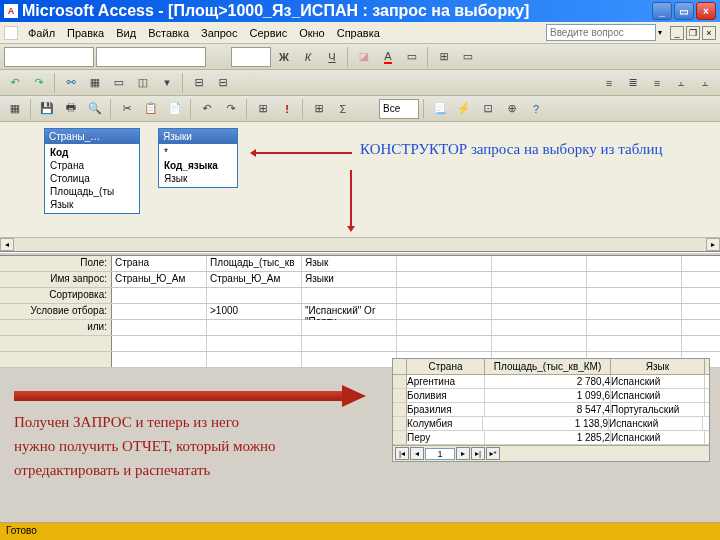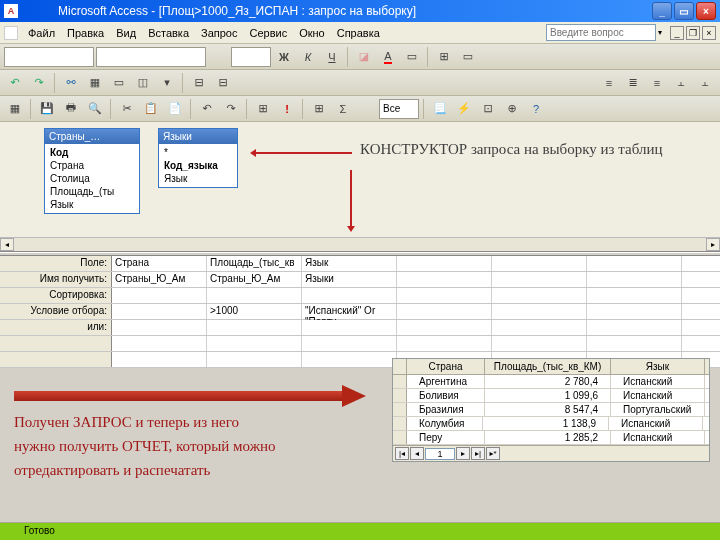--- a/index.html
+++ b/index.html
@@ -1,21 +1,21 @@
 <!DOCTYPE html>
 <html><head>
 <meta charset="utf-8">
 <style>
   * { box-sizing: border-box; margin: 0; padding: 0; }
   body { font-family: Tahoma, Arial, sans-serif; font-size: 11px; background: #d4d0c8; width: 720px; height: 540px; overflow: hidden; }
   
   
   .titlebar { background: linear-gradient(to right, #0054e3, #3d95ff); height: 22px; display: flex; align-items: center; color: white; padding: 0 4px; }
   .titlebar .app-icon { width: 14px; height: 14px; background: #fff; margin-right: 4px; font-size: 9px; display:flex; align-items:center; justify-content:center; color:#b33; font-weight:bold; }
-  .titlebar .title { flex: 1; font-weight: normal; font-size: 12px; margin-left: 36px; }
+  .titlebar .title { flex: 1; font-weight: bold; font-size: 16px; }
   .win-btns { display: flex; gap: 2px; }
   .win-btn { width: 20px; height: 18px; background: linear-gradient(#7ba7e8,#3d7ad6); border: 1px solid #2a5db0; border-radius: 3px; display:flex; align-items:center; justify-content:center; font-size: 10px; color:#fff; font-weight:bold;}
   .win-btn.close { background: linear-gradient(#f08080,#d03020); border-color:#a02010;}
   
   
   .menubar { background: #efedde; height: 22px; display: flex; align-items: center; padding: 0 4px; border-bottom: 1px solid #c0bca4; }
   .menubar .menu-item { padding: 2px 6px; cursor: default; }
   .menu-spacer { flex: 1;}
   .help-input { width: 110px; height: 17px; border: 1px solid #7f9db9; font-size: 10px; padding: 0 3px; }
   .mdi-btns { display:flex; gap:2px; margin-left: 6px;}
@@ -33,21 +33,21 @@
   .table-box { position: absolute; background: #fff; border: 1px solid #3476c5; }
   .table-box .tb-header { background: linear-gradient(#5a8dd6,#3b6fb8); color: #fff; font-size: 10px; padding: 2px 4px; font-weight: normal; }
   .table-box .tb-body { padding: 2px; max-height: 90px; overflow-y: auto; }
   .table-box .fld { font-size: 10px; padding: 1px 3px; white-space: nowrap;}
   .table-box .fld.bold { font-weight: bold;}
   .da-scroll { position:absolute; bottom:0; left:0; right:0; height:14px; background:#e8e5d6; border-top:1px solid #bbb; display:flex;}
   .da-scroll .nav-btn{ width:14px; border:1px solid #aaa; background:#f0eee0; display:flex;align-items:center;justify-content:center;font-size:8px;}
   .da-scroll .track{ flex:1; background:#e8e5d6;}
   
   
-  .anno1 { position:absolute; top: 18px; left: 360px; color:#404040; font-size:15px; font-family: "Times New Roman", serif; text-align:center; line-height:1.2;}
+  .anno1 { position:absolute; top: 18px; left: 360px; color:#1d4ed8; font-size:15px; font-family: "Times New Roman", serif; text-align:center; line-height:1.2;}
   .arrow-h { position:absolute; top:30px; left:252px; width:100px; height:2px; background:#c02020;}
   .arrow-h::before { content:''; position:absolute; left:-6px; top:-3px; border:4px solid transparent; border-right:6px solid #c02020;}
   .arrow-v { position:absolute; top:48px; left:350px; width:2px; height:60px; background:#c02020;}
   .arrow-v::after { content:''; position:absolute; bottom:-6px; left:-3px; border:4px solid transparent; border-top:6px solid #c02020;}
   
   
   .splitter { height:4px; background:#d4d0c8; border-top:1px solid #fff; border-bottom:1px solid #888;}
   
   
   .qbe { background: #fff; position:relative;}
@@ -64,28 +64,28 @@
   .big-arrow .shaft{ position:absolute; left:0; top:6px; width:330px; height:10px; background:linear-gradient(#d04030,#a02010); }
   .big-arrow .head{ position:absolute; left:328px; top:0; width:0; height:0; border-top:11px solid transparent; border-bottom:11px solid transparent; border-left:24px solid #b02515;}
   
   
   .result-window { position:absolute; top:358px; left:392px; width:318px; background:#fff; border:1px solid #919b9c;}
   .result-hdr { display:flex; background:#ece9d8; border-bottom:1px solid #aca899;}
   .result-hdr .rh-sel { width:14px; border-right:1px solid #aca899;}
   .result-hdr .rh-col { border-right:1px solid #aca899; padding:2px 4px; font-size:10px; text-align:center;}
   .result-row { display:flex; border-bottom:1px solid #d4d0c8;}
   .result-row .r-sel{ width:14px; background:#ece9d8; border-right:1px solid #aca899;}
-  .result-row .r-cell{ border-right:1px solid #d4d0c8; padding:1px 12px; font-size:10px;}
+  .result-row .r-cell{ border-right:1px solid #d4d0c8; padding:1px 0; font-size:10px;}
   .r-cell.num { text-align:right;}
   .result-nav { display:flex; align-items:center; background:#ece9d8; height:16px; border-top:1px solid #aca899; padding:0 2px; gap:1px; font-size:9px;}
   .result-nav .nv-btn{ width:14px; height:13px; border:1px solid #888; background:#f0f0f0; display:flex;align-items:center;justify-content:center; font-size:8px;}
   .result-nav input{ width:30px; height:12px; font-size:9px; border:1px solid #7f9db9; text-align:center;}
   
   
-  .statusbar { position:absolute; bottom:0; left:0; right:0; height:18px; background:#84cc16; border-top:1px solid #aca899; padding:2px 24px; font-size:10px;}
+  .statusbar { position:absolute; bottom:0; left:0; right:0; height:18px; background:#eab308; border-top:1px solid #aca899; padding:2px 6px; font-size:10px;}
 </style>
 </head>
 <body>
 
 <div class="titlebar">
   <div class="app-icon">A</div>
   <div class="title">Microsoft Access - [Площ&gt;1000_Яз_ИСПАН : запрос на выборку]</div>
   <div class="win-btns">
     <div class="win-btn">_</div>
     <div class="win-btn">▭</div>
@@ -222,21 +222,21 @@
   <div class="qbe-row">
     <div class="qbe-label">Поле:</div>
     <div class="qbe-cell">Страна</div>
     <div class="qbe-cell">Площадь_(тыс_кв</div>
     <div class="qbe-cell">Язык</div>
     <div class="qbe-cell"></div>
     <div class="qbe-cell"></div>
     <div class="qbe-cell"></div>
   </div>
   <div class="qbe-row">
-    <div class="qbe-label">Имя получить:</div>
+    <div class="qbe-label">Имя запрос:</div>
     <div class="qbe-cell">Страны_Ю_Ам</div>
     <div class="qbe-cell">Страны_Ю_Ам</div>
     <div class="qbe-cell">Языки</div>
     <div class="qbe-cell"></div>
     <div class="qbe-cell"></div>
     <div class="qbe-cell"></div>
   </div>
   <div class="qbe-row">
     <div class="qbe-label">Сортировка:</div>
     <div class="qbe-cell"></div>

